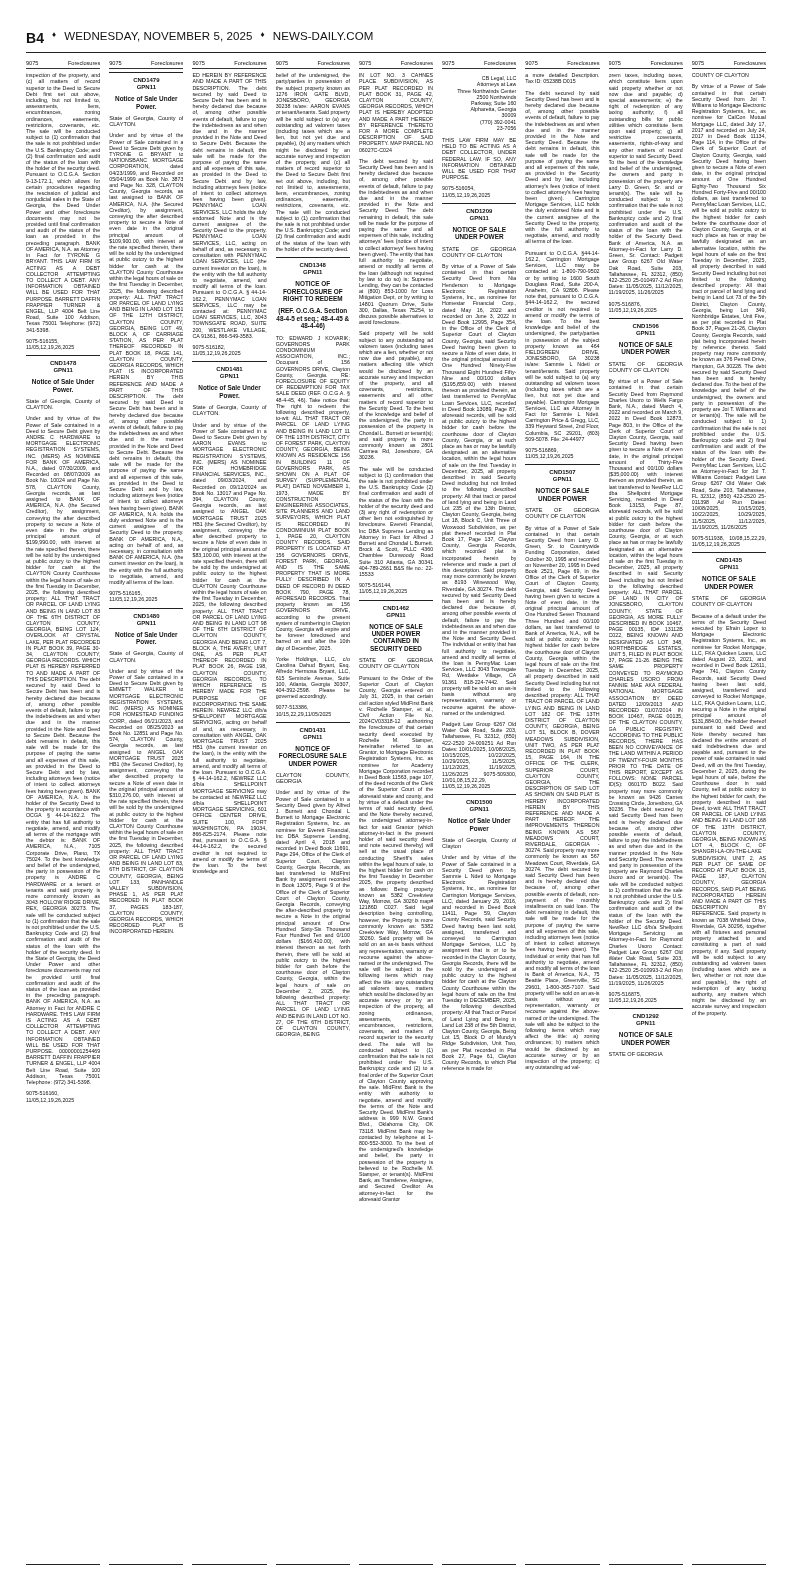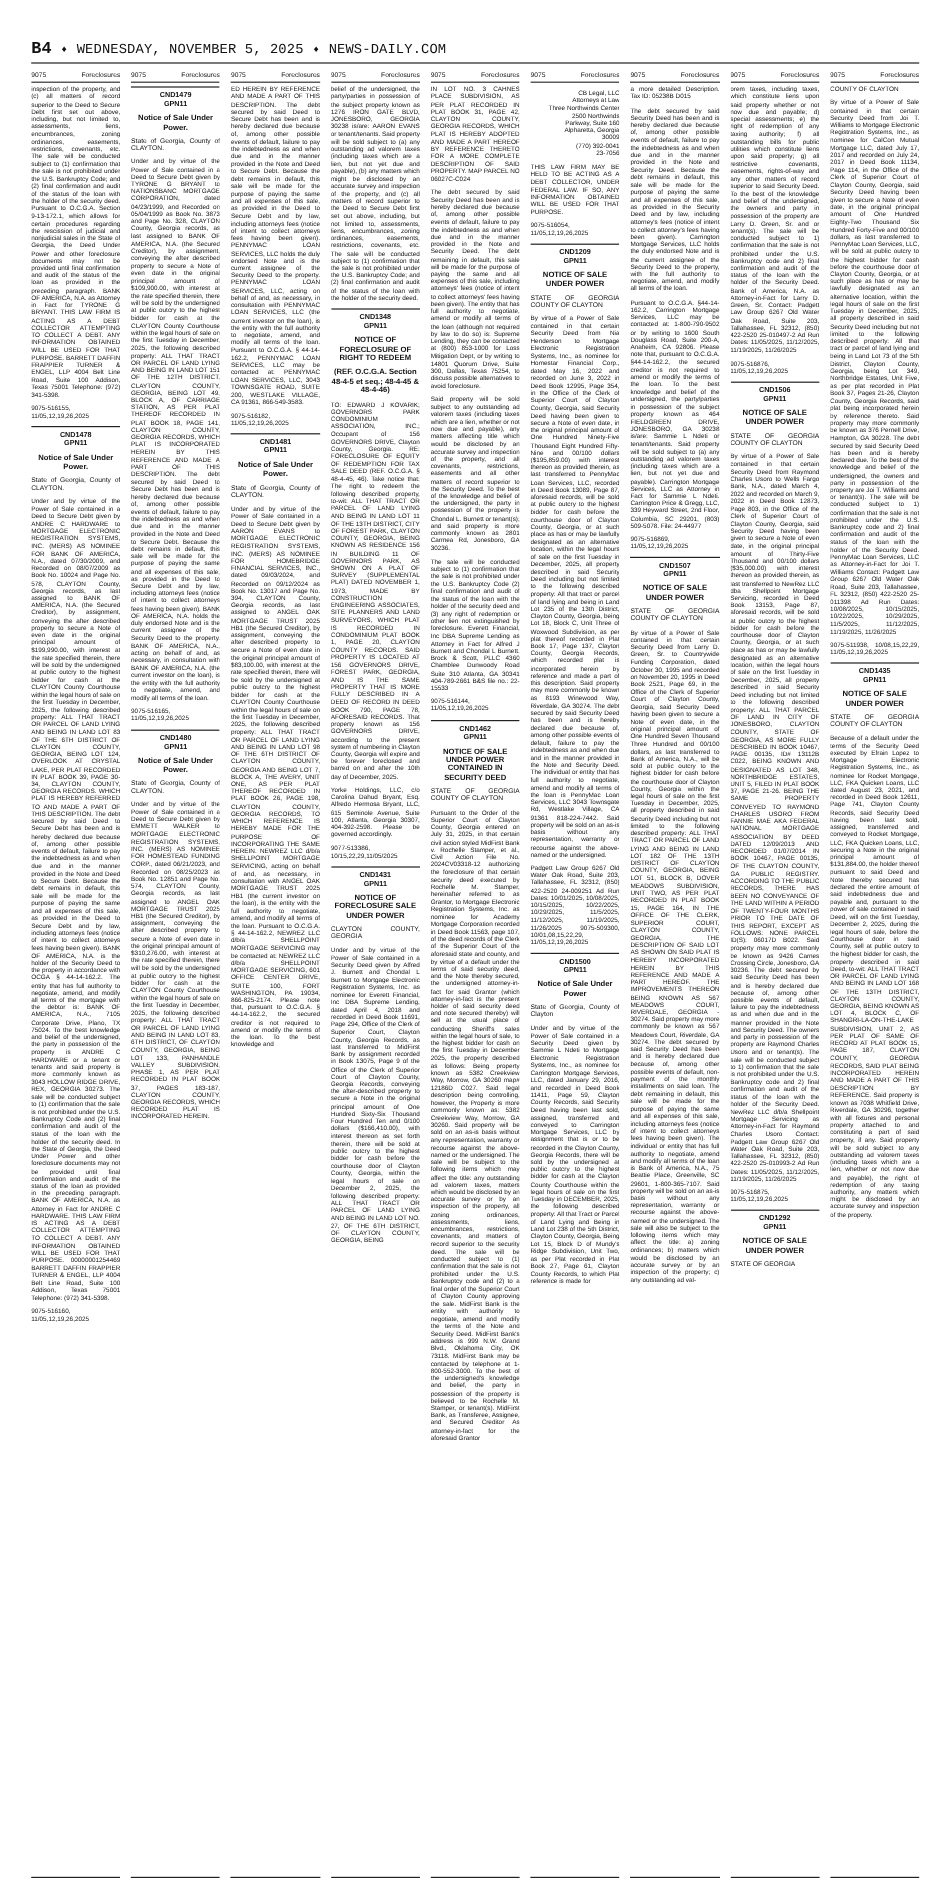--- a/index.html
+++ b/index.html
@@ -1,17 +1,17 @@
 <!DOCTYPE html>
 <html><head>
 <meta charset="utf-8">
 <style>
   html,body{margin:0;padding:0;background:#fff;}
   body{width:792px;height:1584px;overflow:hidden;position:relative;font-family:"Liberation Sans",sans-serif;color:#111;}
-  .masthead{position:absolute;left:26px;top:30px;width:740px;height:22px;border-bottom:1.5px solid #222;display:flex;align-items:center;gap:8px;font-size:11.5px;letter-spacing:0.1px;font-family:Liberation Mono, monospace;}
+  .masthead{position:absolute;left:26px;top:30px;width:740px;height:22px;border-bottom:1.5px solid #222;display:flex;gap:8px;font-size:11.5px;letter-spacing:0.1px;}
   .masthead .pg{font-weight:bold;font-size:14px;}
   .masthead .sep{font-size:8px;}
   .grid{position:absolute;left:26px;top:60px;width:740px;height:1505px;display:flex;gap:9px;}
   .col{flex:1;min-width:0;overflow:hidden;font-size:5.3px;line-height:6.2px;text-align:justify;position:relative;border-bottom:1.2px solid #222;}
   .col-head{display:flex;justify-content:space-between;font-size:5.6px;border-bottom:1px solid #333;padding:0 0 2px 0;margin-bottom:3px;}
   .col p{margin:0 0 5px 0;}
   .notice{border-top:1.2px solid #222;padding-top:4px;margin-top:3px;}
   .notice-id{text-align:center;font-weight:bold;font-size:6px;line-height:7px;margin:0 0 4px 0;}
   .notice-title{text-align:center;font-weight:bold;font-size:6.4px;line-height:7.4px;margin:0 0 5px 0;}
   .state{margin:0 0 5px 0;font-size:5.6px;}

